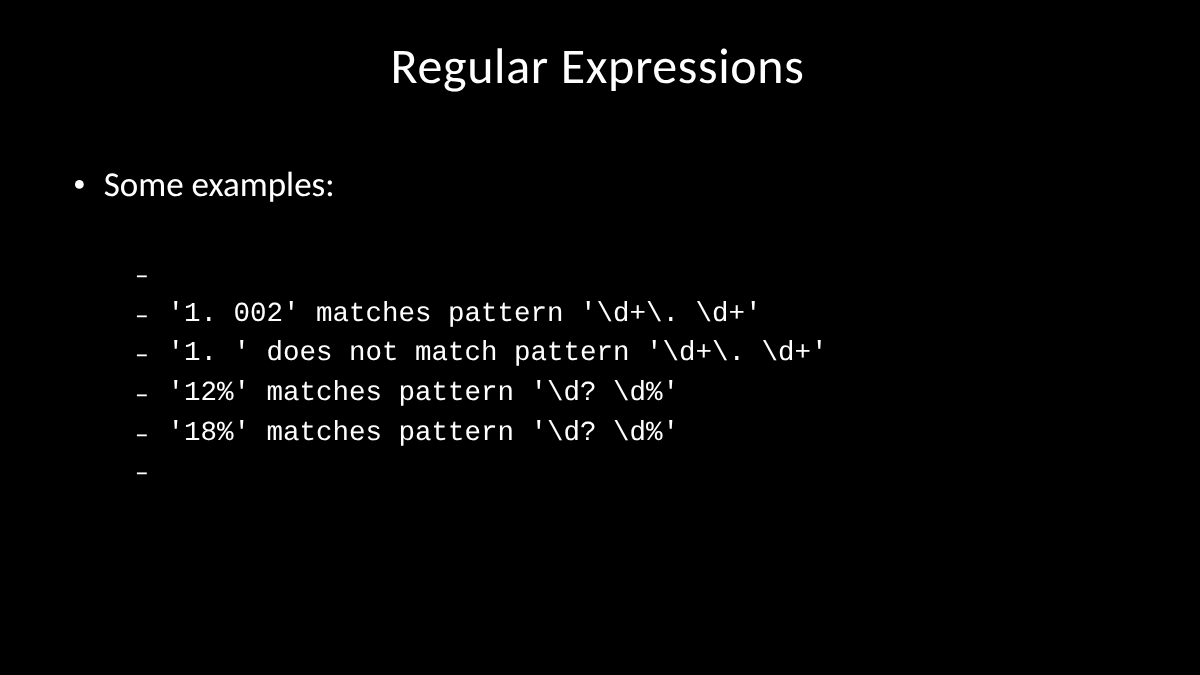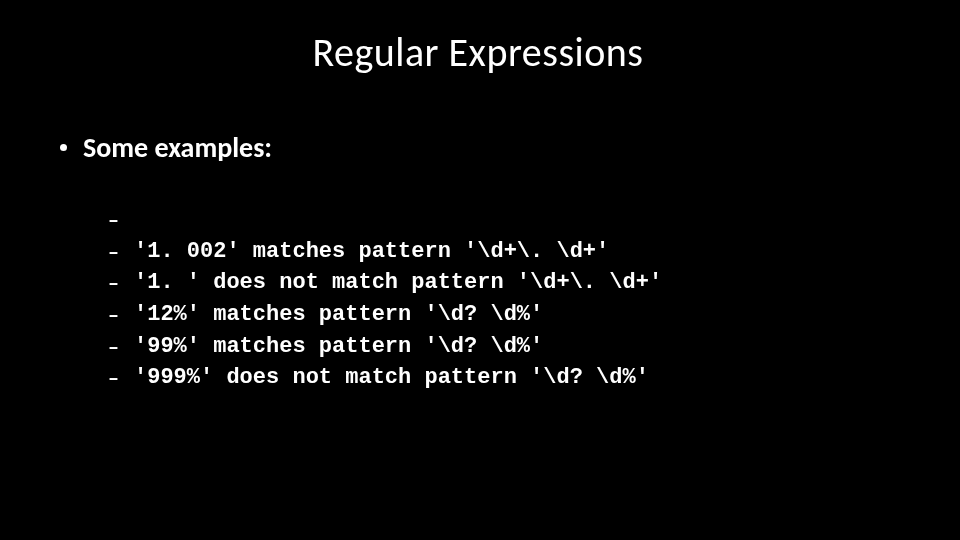--- a/index.html
+++ b/index.html
@@ -26,21 +26,20 @@
     text-align: center;
     font-size: 40px;
     font-weight: 400;
     letter-spacing: 0.5px;
   }
   .body {
     position: absolute;
     top: 130px;
     left: 60px;
     right: 60px;
-    font-weight: bold;
   }
   .bullet-l1 {
     display: flex;
     align-items: flex-start;
     font-size: 28px;
     margin-bottom: 40px;
   }
   .bullet-l1 .dot {
     width: 7px;
     height: 7px;
@@ -93,21 +92,20 @@
       <div class="bullet-l2">
         <span class="dash">–</span>
         <span class="code">'1. ' does not match pattern '\d+\. \d+'</span>
       </div>
       <div class="bullet-l2">
         <span class="dash">–</span>
         <span class="code">'12%' matches pattern '\d? \d%'</span>
       </div>
       <div class="bullet-l2">
         <span class="dash">–</span>
-        <span class="code">'99%' matches pattern '\d? \d%'</span>
+        <span class="code">'18%' matches pattern '\d? \d%'</span>
       </div>
       <div class="bullet-l2">
         <span class="dash">–</span>
-        <span class="code">'999%' does not match pattern '\d? \d%'</span>
       </div>
     </div>
   </div>
 </div>
 
 </body></html>

